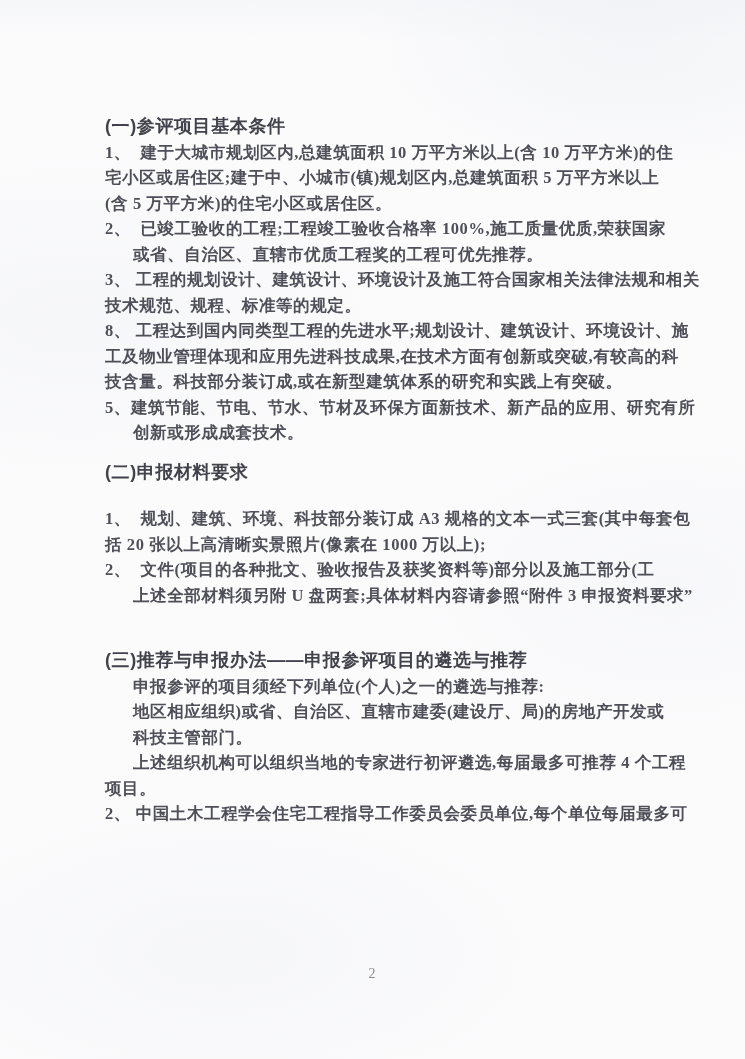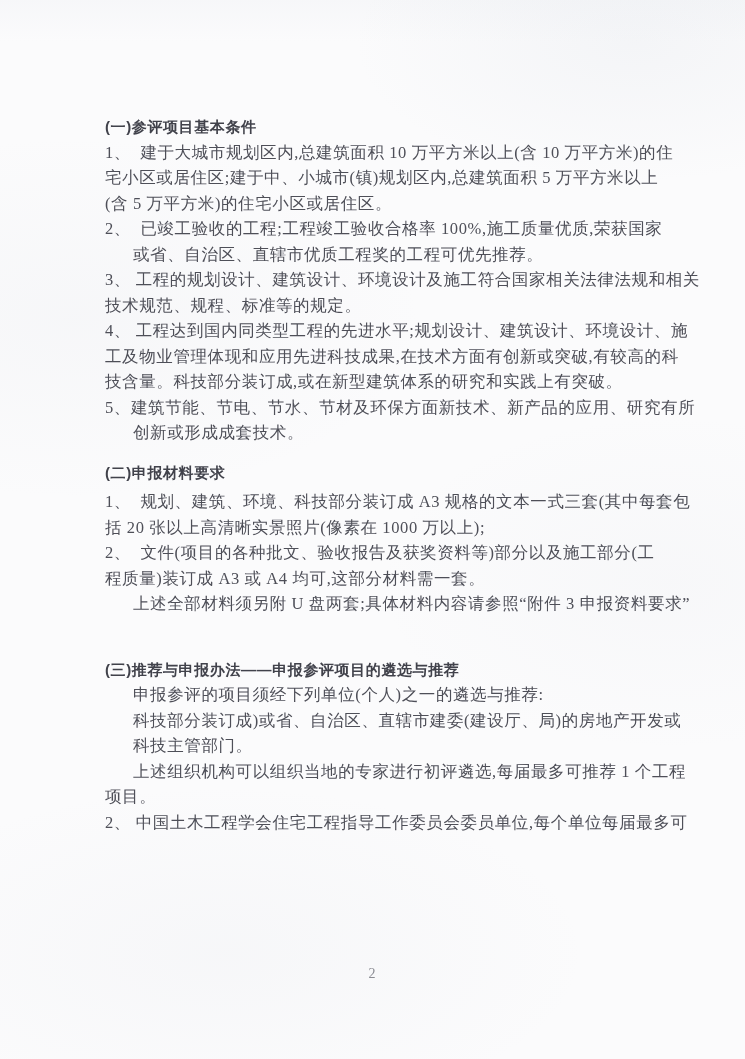--- a/index.html
+++ b/index.html
@@ -32,38 +32,39 @@
   .content {
     position: absolute;
     left: 105px;
     top: 114px;
     width: 560px;
   }
   .heading {
     margin: 0;
     font-family: "Liberation Sans", "DejaVu Sans", sans-serif;
     font-weight: bold;
-    font-size: 15px;
+    font-size: 18px;
     line-height: 25.5px;
     letter-spacing: 0.6px;
     color: #41424b;
     white-space: pre;
   }
   .line {
     font-size: 16.5px;
     line-height: 25.5px;
     letter-spacing: 0.6px;
     white-space: pre;
+    font-weight: bold;
   }
   .indent {
     padding-left: 28px;
   }
   .sec2 .heading {
     margin-top: 14px;
-    margin-bottom: 4px;
+    margin-bottom: 21px;
   }
   .sec3 .heading {
     margin-top: 40px;
   }
   .page-number {
     position: absolute;
     left: 0;
     top: 966px;
     width: 745px;
     text-align: center;
@@ -82,42 +83,41 @@
 
     <section class="sec1">
       <h2 class="heading">(一)参评项目基本条件</h2>
       <div class="line">1、  建于大城市规划区内,总建筑面积 10 万平方米以上(含 10 万平方米)的住</div>
       <div class="line">宅小区或居住区;建于中、小城市(镇)规划区内,总建筑面积 5 万平方米以上</div>
       <div class="line">(含 5 万平方米)的住宅小区或居住区。</div>
       <div class="line">2、  已竣工验收的工程;工程竣工验收合格率 100%,施工质量优质,荣获国家</div>
       <div class="line indent">或省、自治区、直辖市优质工程奖的工程可优先推荐。</div>
       <div class="line">3、 工程的规划设计、建筑设计、环境设计及施工符合国家相关法律法规和相关</div>
       <div class="line">技术规范、规程、标准等的规定。</div>
-      <div class="line">4、 工程达到国内同类型工程的先进水平;规划设计、建筑设计、环境设计、施</div>
+      <div class="line">8、 工程达到国内同类型工程的先进水平;规划设计、建筑设计、环境设计、施</div>
       <div class="line">工及物业管理体现和应用先进科技成果,在技术方面有创新或突破,有较高的科</div>
       <div class="line">技含量。科技部分装订成,或在新型建筑体系的研究和实践上有突破。</div>
       <div class="line">5、建筑节能、节电、节水、节材及环保方面新技术、新产品的应用、研究有所</div>
       <div class="line indent">创新或形成成套技术。</div>
     </section>
 
     <section class="sec2">
       <h2 class="heading">(二)申报材料要求</h2>
       <div class="line">1、  规划、建筑、环境、科技部分装订成 A3 规格的文本一式三套(其中每套包</div>
       <div class="line">括 20 张以上高清晰实景照片(像素在 1000 万以上);</div>
       <div class="line">2、  文件(项目的各种批文、验收报告及获奖资料等)部分以及施工部分(工</div>
-      <div class="line">程质量)装订成 A3 或 A4 均可,这部分材料需一套。</div>
       <div class="line indent">上述全部材料须另附 U 盘两套;具体材料内容请参照“附件 3 申报资料要求”</div>
     </section>
 
     <section class="sec3">
       <h2 class="heading">(三)推荐与申报办法——申报参评项目的遴选与推荐</h2>
       <div class="line indent">申报参评的项目须经下列单位(个人)之一的遴选与推荐:</div>
-      <div class="line indent">科技部分装订成)或省、自治区、直辖市建委(建设厅、局)的房地产开发或</div>
+      <div class="line indent">地区相应组织)或省、自治区、直辖市建委(建设厅、局)的房地产开发或</div>
       <div class="line indent">科技主管部门。</div>
-      <div class="line indent">上述组织机构可以组织当地的专家进行初评遴选,每届最多可推荐 1 个工程</div>
+      <div class="line indent">上述组织机构可以组织当地的专家进行初评遴选,每届最多可推荐 4 个工程</div>
       <div class="line">项目。</div>
       <div class="line">2、 中国土木工程学会住宅工程指导工作委员会委员单位,每个单位每届最多可</div>
     </section>
 
   </div>
 
   <div class="page-number">2</div>
 </div>
 
 </body></html>

